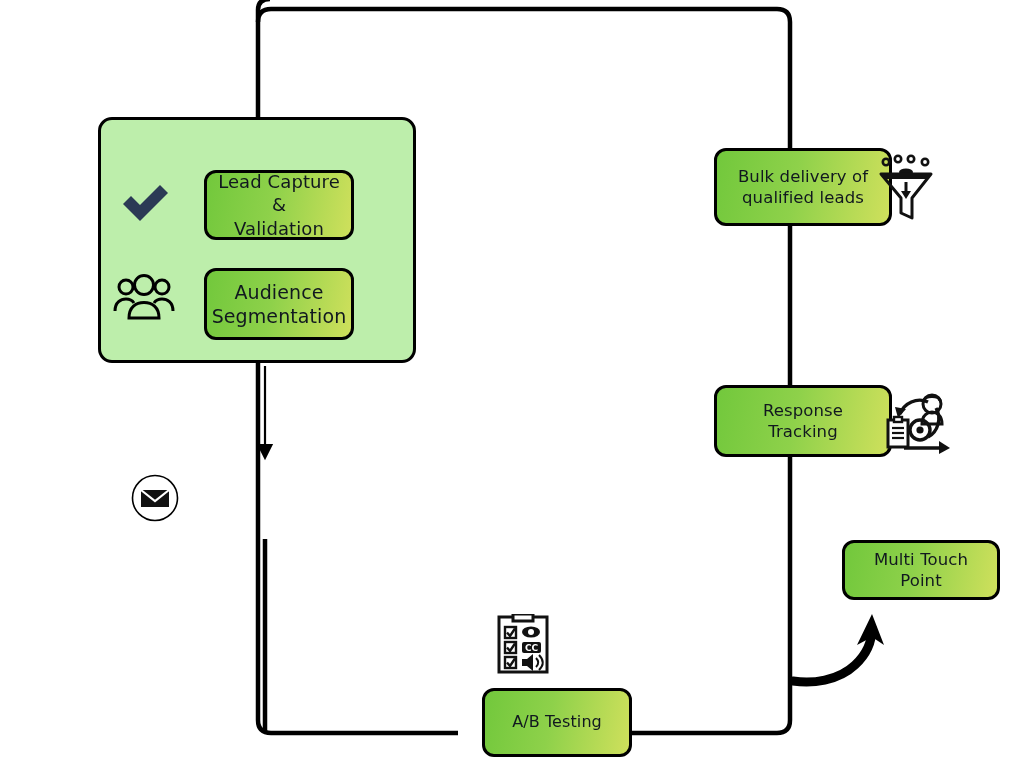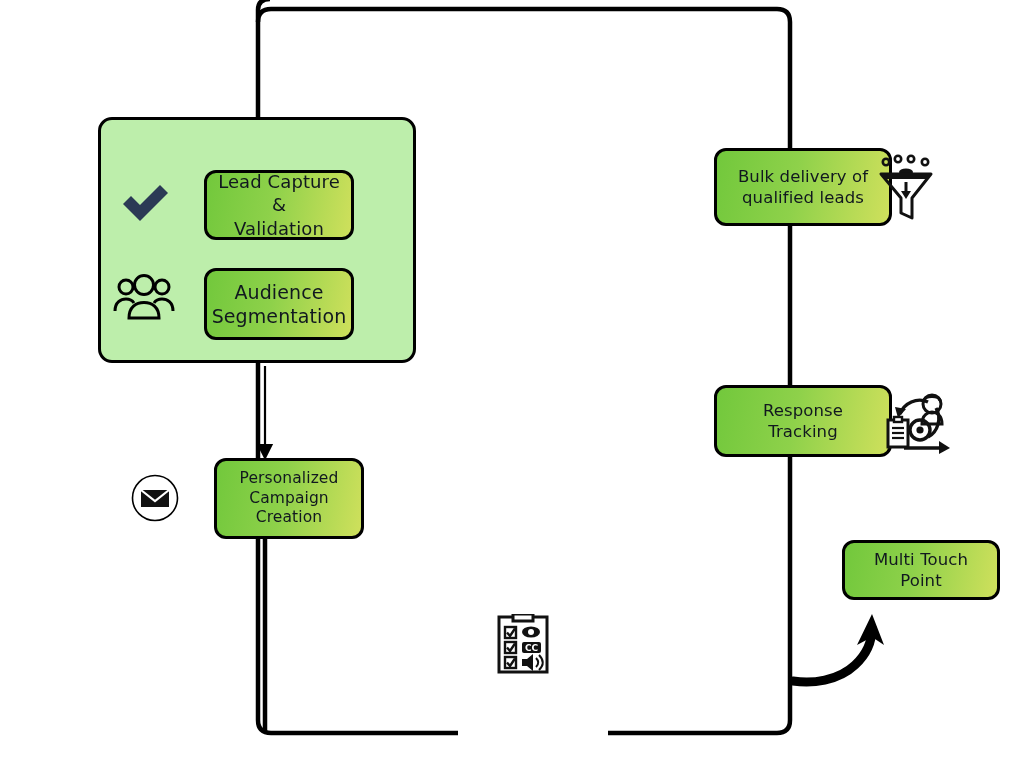--- a/index.html
+++ b/index.html
@@ -133,25 +133,20 @@
     <span class="node-label">Audience
 Segmentation</span>
   </div>
 
   <svg class="icon icon-envelope" viewBox="0 0 48 48">
     <circle cx="24" cy="24" r="22.5" fill="#ffffff" stroke="#000000" stroke-width="1.6"></circle>
     <rect x="10" y="16" width="28" height="17" fill="#111111"></rect>
     <path d="M10,16 L24,27 L38,16" fill="none" stroke="#ffffff" stroke-width="2.2"></path>
   </svg>
 
-  <div class="node node-personal">
-    <span class="node-label">Personalized
-Campaign
-Creation</span>
-  </div>
 
   <svg class="icon icon-abtest" viewBox="0 0 52 60">
     <rect x="2" y="3" width="48" height="55" fill="#ffffff" stroke="#111111" stroke-width="3"></rect>
     <rect x="16" y="0" width="20" height="7" fill="#ffffff" stroke="#111111" stroke-width="3"></rect>
     <g stroke="#111111" stroke-width="2.4" fill="none">
       <rect x="8" y="13" width="11" height="11"></rect>
       <path d="M10,18.5 L13,22 L18,14.5"></path>
       <rect x="8" y="28" width="11" height="11"></rect>
       <path d="M10,33.5 L13,37 L18,29.5"></path>
       <rect x="8" y="43" width="11" height="11"></rect>
@@ -161,20 +156,23 @@
     <ellipse cx="34" cy="18" rx="3" ry="3" fill="#ffffff"></ellipse>
     <rect x="25" y="28" width="19" height="11" rx="2" fill="#111111"></rect>
     <text x="34.5" y="37" font-family="DejaVu Sans, sans-serif" font-size="9" font-weight="bold" fill="#ffffff" text-anchor="middle">CC</text>
     <path d="M25,45 L30,45 L36,40 L36,57 L30,52 L25,52 Z" fill="#111111"></path>
     <g fill="none" stroke="#111111" stroke-width="2">
       <path d="M39,44 C42,47 42,50 39,53"></path>
       <path d="M42,41 C47,46 47,51 42,56"></path>
     </g>
   </svg>
 
+  <div class="node node-ab">
+    <span class="node-label">A/B Testing</span>
+  </div>
 
   <div class="node node-bulk">
     <span class="node-label">Bulk delivery of
 qualified leads</span>
   </div>
 
   <svg class="icon icon-funnel" viewBox="0 0 56 70">
     <g fill="none" stroke="#111111" stroke-width="2.6">
       <circle cx="8" cy="10" r="3.2"></circle>
       <circle cx="20" cy="7" r="3.2"></circle>

